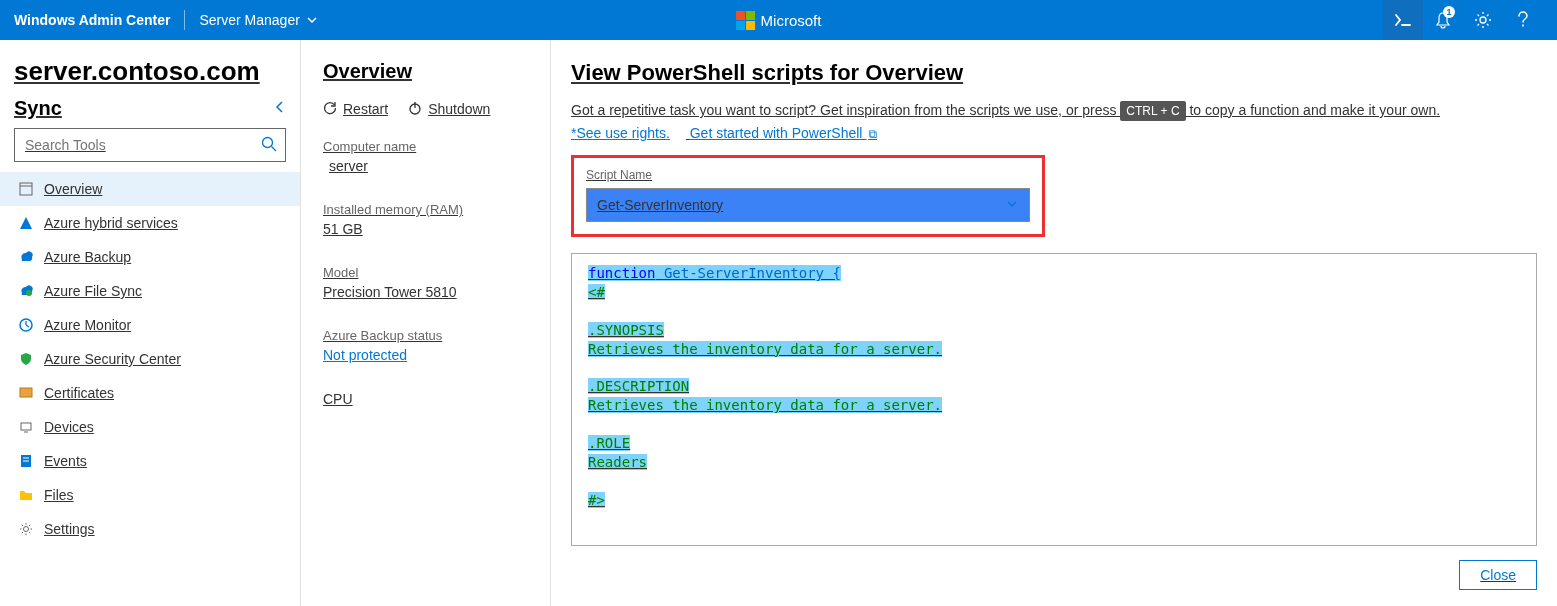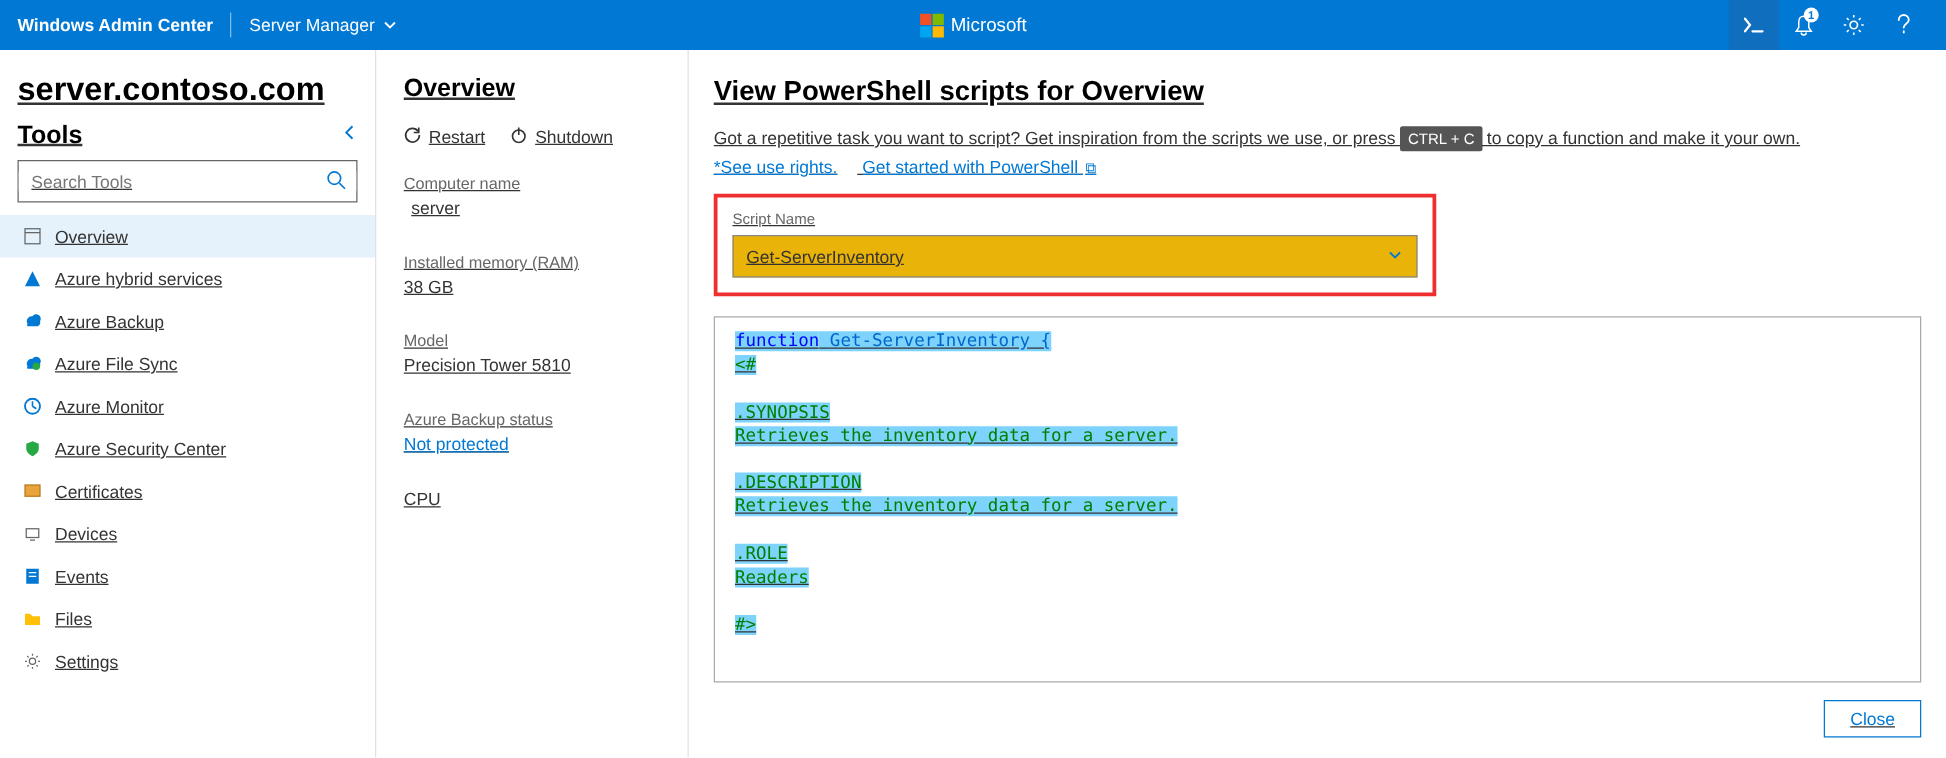--- a/index.html
+++ b/index.html
@@ -177,32 +177,32 @@
     font-size: 14px;
     margin-right: 16px;
     cursor: pointer;
   }
   .ext-icon { color:#0078d4; font-size:12px; margin-left:2px; }
   .script-select-box {
     border: 3px solid #ef2f2f;
     display: inline-block;
     padding: 10px 12px 12px 12px;
     margin-bottom: 16px;
-    width: 578px;
+    width: 474px;
   }
   .sel-label { font-size:12px; color:#666; margin-bottom: 6px; }
   .selectlike {
     border:1px solid #888;
     height: 34px;
     display:flex;
     align-items:center;
     justify-content: space-between;
     padding: 0 10px;
     cursor:pointer;
-    background:#eab308;
+    background:#3b82f6;
   }
   .selectlike .chev { color:#0078d4; }
   .codebox {
     border:1px solid #aaa;
     flex:1;
     padding: 10px 16px;
     font-family: Consolas, monospace;
     font-size: 14px;
     line-height: 1.35;
     overflow: hidden;
@@ -271,21 +271,21 @@
         </svg>
     </div>
   </div>
 </div>
 
 <div class="body">
 
   <div class="left-col">
     <div class="server-name">server.contoso.com</div>
     <div class="tools-row">
-      <span class="tools-label">Tools</span>
+      <span class="tools-label">Sync</span>
       <span class="collapse-chevron">
         <svg width="12" height="14" viewBox="0 0 12 14">
             <path d="M8 2 L3 7 L8 12" stroke="#0078d4" stroke-width="1.5" fill="none"></path>
           </svg>
       </span>
     </div>
     <div class="search-wrap">
       <div class="search-box">
         <input type="text" placeholder="Search Tools" style="">
         <span class="sicon">
@@ -412,21 +412,21 @@
           </svg>
         <span>Shutdown</span>
       </div>
     </div>
     <div class="info-block">
       <div class="info-label">Computer name</div>
       <div class="info-value" style="padding-left:6px;">server</div>
     </div>
     <div class="info-block">
       <div class="info-label">Installed memory (RAM)</div>
-      <div class="info-value">38 GB</div>
+      <div class="info-value">51 GB</div>
     </div>
     <div class="info-block">
       <div class="info-label">Model</div>
       <div class="info-value">Precision Tower 5810</div>
     </div>
     <div class="info-block" style="">
       <div class="info-label">Azure Backup status</div>
       <div class="info-value info-link">Not protected</div>
     </div>
     <div class="info-block">

